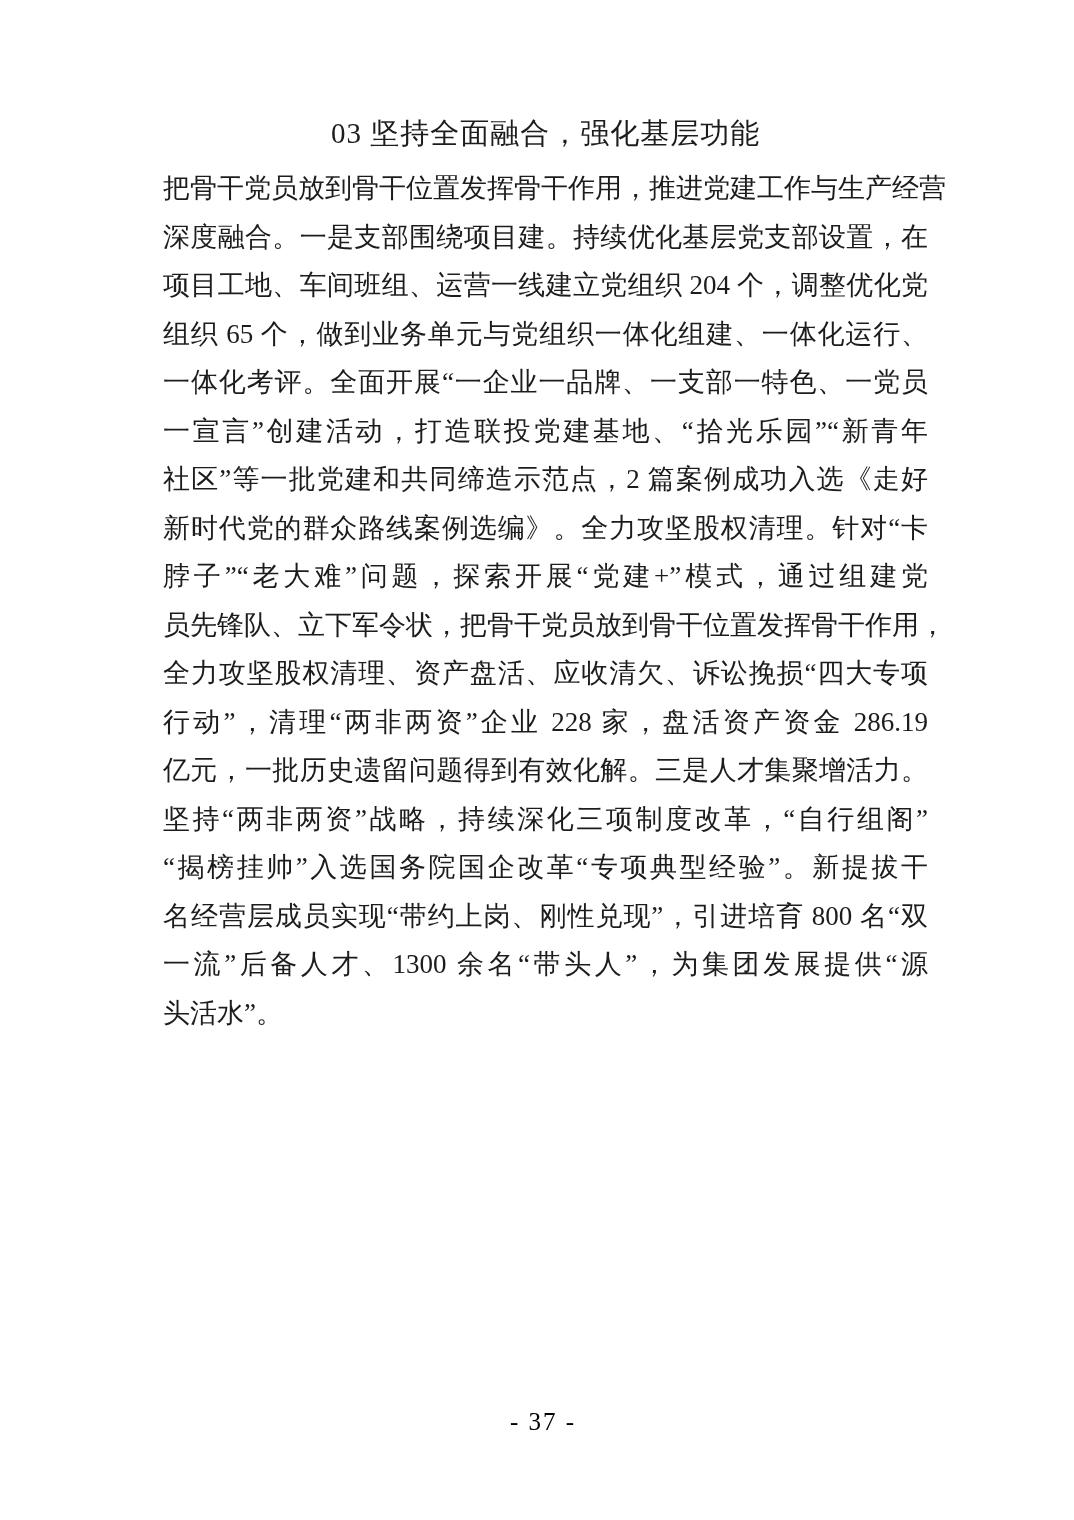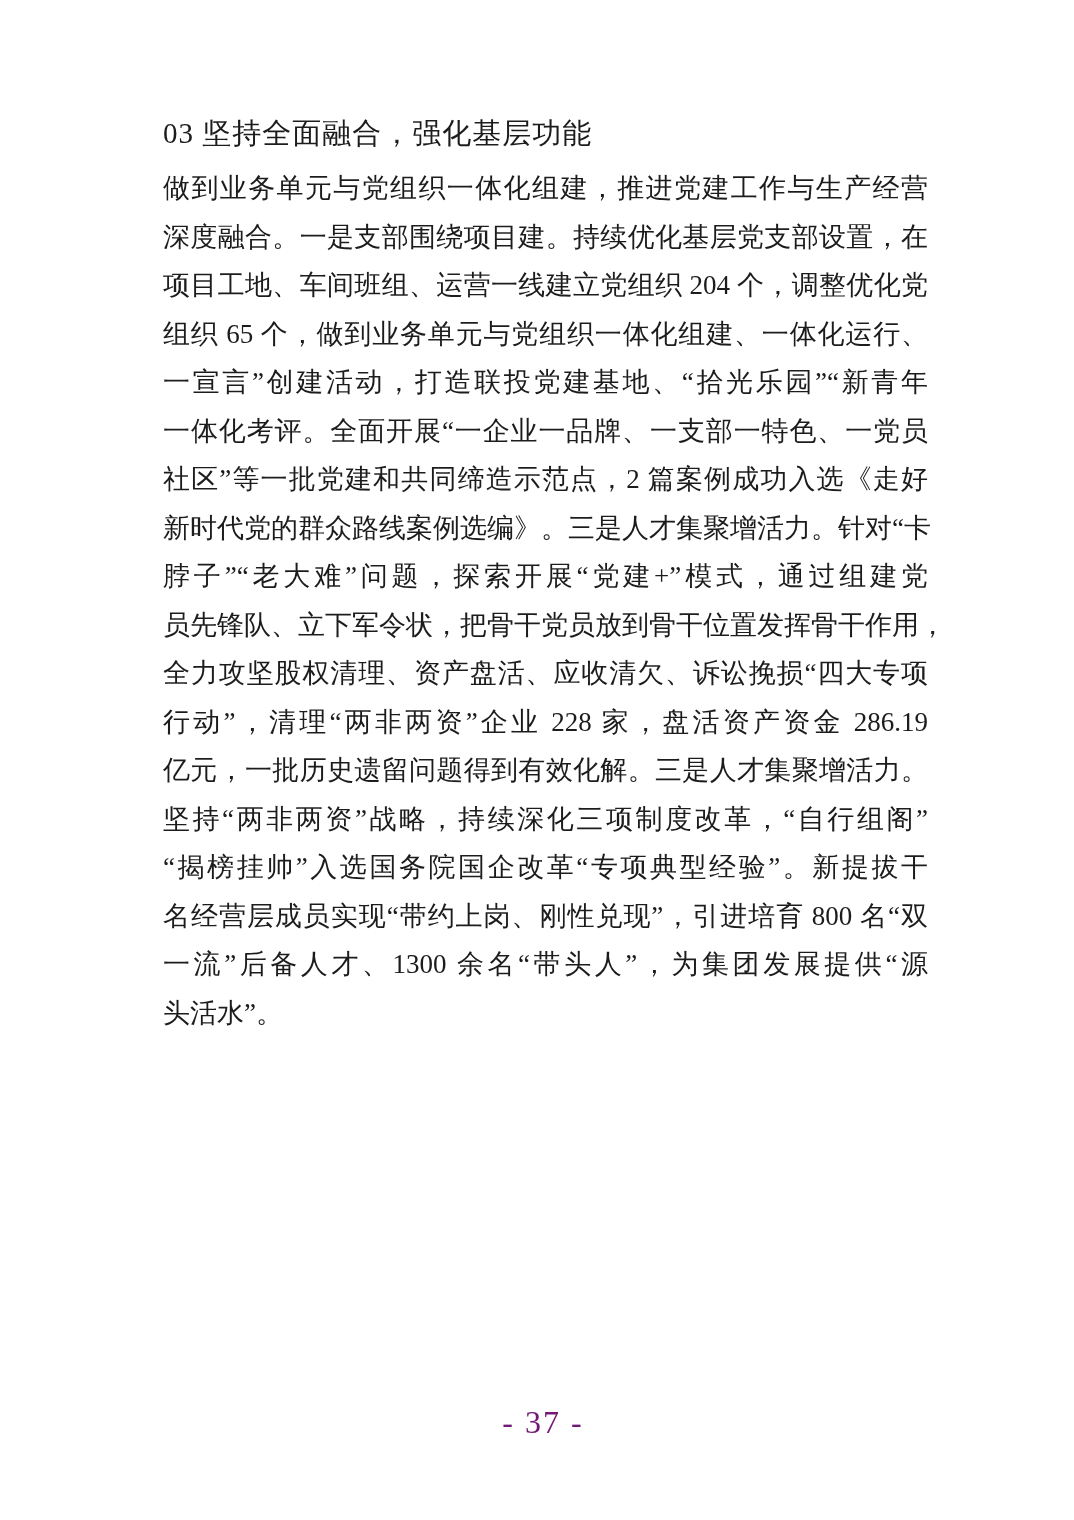--- a/index.html
+++ b/index.html
@@ -18,20 +18,21 @@
   }
   .content {
     position: absolute;
     left: 163px;
     top: 108px;
     width: 765px;
   }
   .doc-title {
     font-size: 29px;
     line-height: 50px;
+    text-align: center;
     font-weight: 500;
     letter-spacing: 1px;
     white-space: nowrap;
   }
   .paragraph {
     margin-top: 6px;
   }
   .text-line {
     font-size: 27px;
     line-height: 48.5px;
@@ -47,50 +48,50 @@
   }
   .text-line.last {
     text-align-last: left;
   }
   .page-number {
     position: absolute;
     left: 12px;
     right: 0;
     top: 1404px;
     text-align: center;
-    font-size: 32px;
+    font-size: 25px;
     line-height: 36px;
-    color: #701a75;
+    color: #000000;
     letter-spacing: 2px;
   }
 </style>
 </head>
 <body>
 
 <div class="page">
   <div class="content">
     <div class="doc-title">03 坚持全面融合，强化基层功能</div>
     <div class="paragraph">
 
 
-        <div class="text-line">做到业务单元与党组织一体化组建，推进党建工作与生产经营</div>
+        <div class="text-line">把骨干党员放到骨干位置发挥骨干作用，推进党建工作与生产经营</div>
 
         <div class="text-line">深度融合。一是支部围绕项目建。持续优化基层党支部设置，在</div>
 
         <div class="text-line">项目工地、车间班组、运营一线建立党组织 204 个，调整优化党</div>
 
         <div class="text-line">组织 65 个，做到业务单元与党组织一体化组建、一体化运行、</div>
 
+        <div class="text-line">一体化考评。全面开展“一企业一品牌、一支部一特色、一党员</div>
+
         <div class="text-line">一宣言”创建活动，打造联投党建基地、“拾光乐园”“新青年</div>
-
-        <div class="text-line">一体化考评。全面开展“一企业一品牌、一支部一特色、一党员</div>
 
         <div class="text-line">社区”等一批党建和共同缔造示范点，2 篇案例成功入选《走好</div>
 
-        <div class="text-line">新时代党的群众路线案例选编》。三是人才集聚增活力。针对“卡</div>
+        <div class="text-line">新时代党的群众路线案例选编》。全力攻坚股权清理。针对“卡</div>
 
         <div class="text-line">脖子”“老大难”问题，探索开展“党建+”模式，通过组建党</div>
 
         <div class="text-line">员先锋队、立下军令状，把骨干党员放到骨干位置发挥骨干作用，</div>
 
         <div class="text-line">全力攻坚股权清理、资产盘活、应收清欠、诉讼挽损“四大专项</div>
 
         <div class="text-line">行动”，清理“两非两资”企业 228 家，盘活资产资金 286.19</div>
 
         <div class="text-line">亿元，一批历史遗留问题得到有效化解。三是人才集聚增活力。</div>

